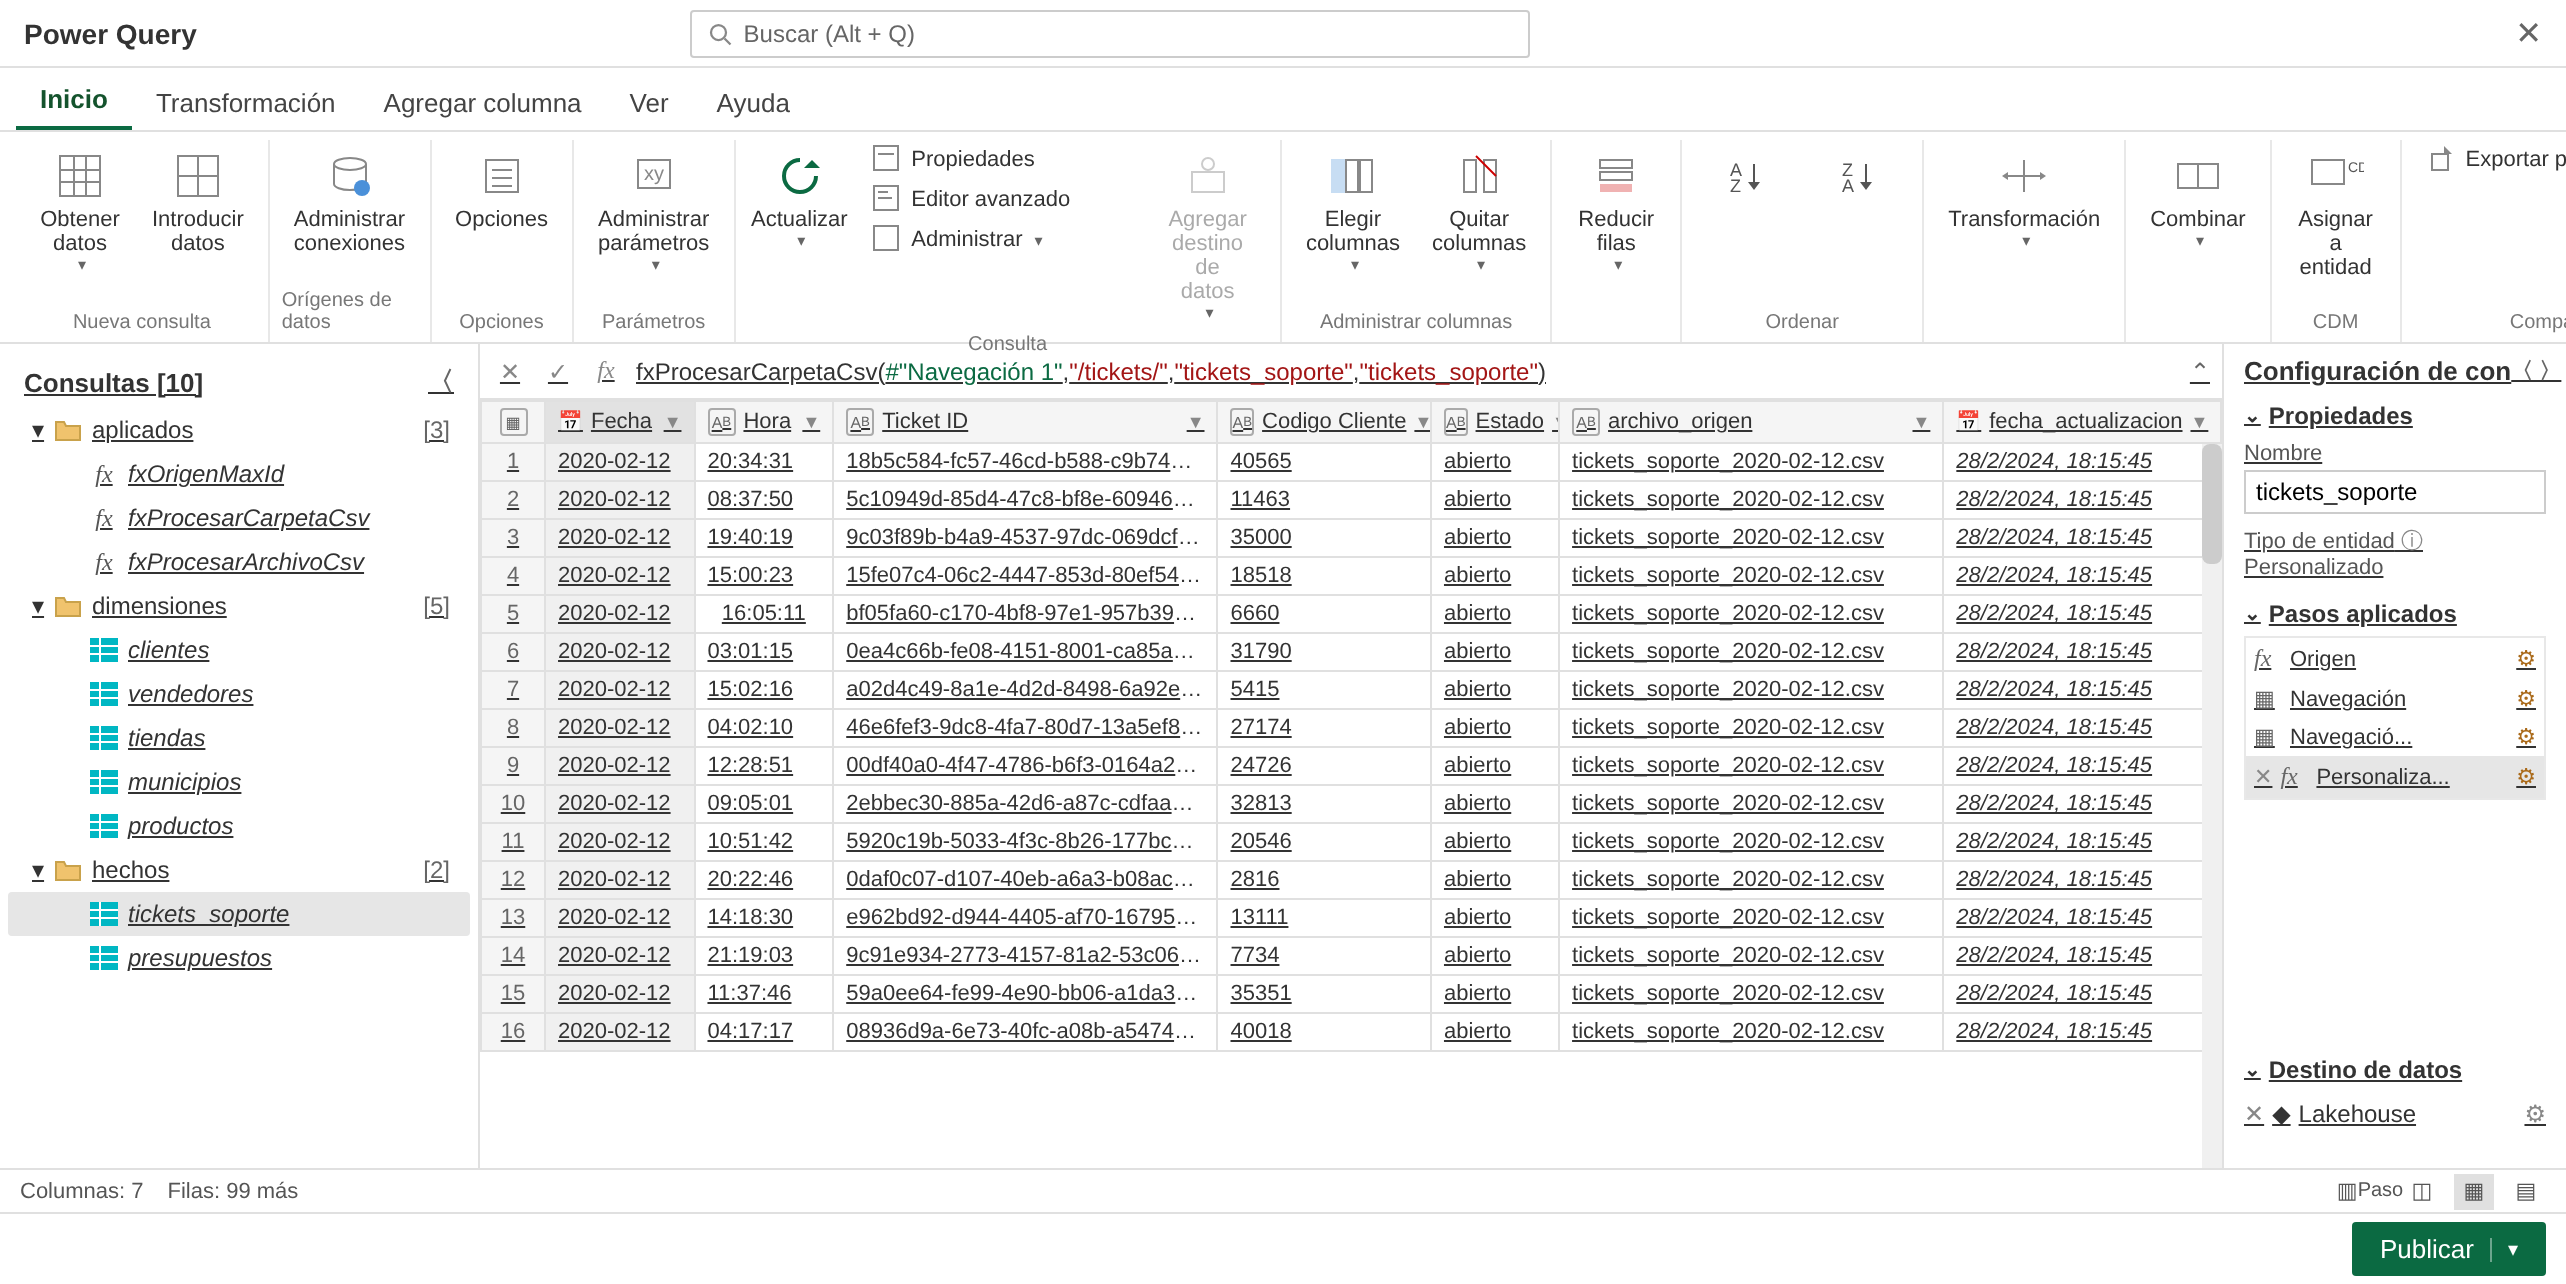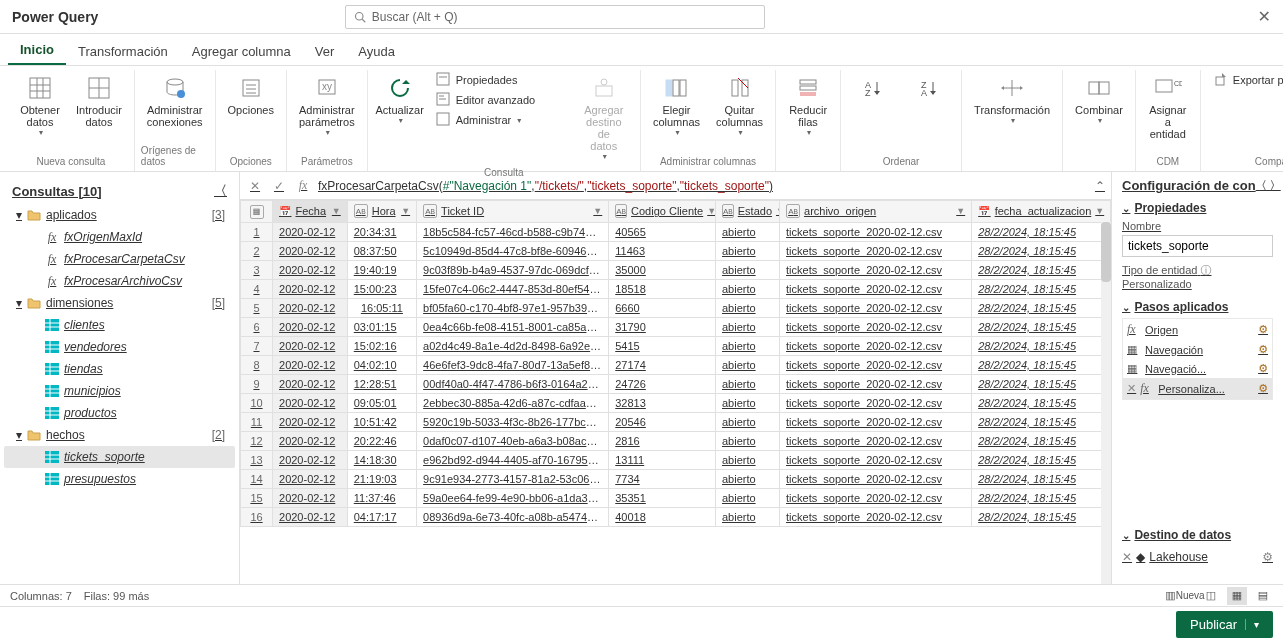--- a/index.html
+++ b/index.html
@@ -815,21 +815,21 @@
         </div>
       </div>
     </div>
   </div>
 
   <div class="status">
     <span>Columnas: 7</span>
     <span style="margin:0 6px"> </span>
     <span>Filas: 99 más</span>
     <div class="right">
-      <span class="vbtn">▥ <span style="font-size:10px">Nueva</span></span>
+      <span class="vbtn">▥ <span style="font-size:10px">Paso</span></span>
       <span class="vbtn">◫</span>
       <span class="vbtn active">▦</span>
       <span class="vbtn">▤</span>
     </div>
   </div>
 
   <div class="pubbar">
     <div class="pubbtn">
       <span>Publicar</span>
         <span class="split">▾</span>

